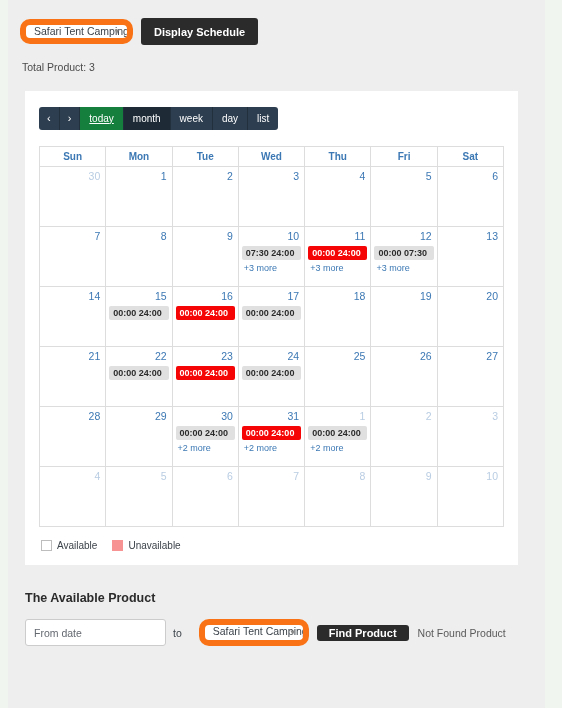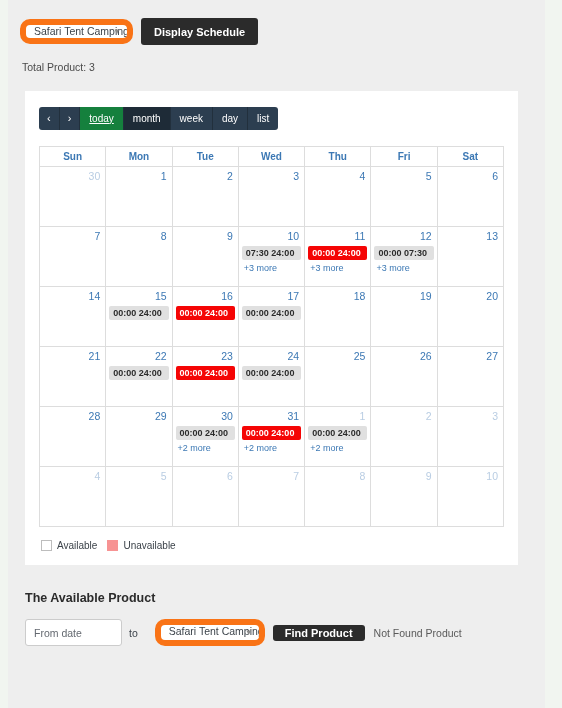--- a/index.html
+++ b/index.html
@@ -169,41 +169,42 @@
     color: #3c78b4;
     cursor: pointer;
   }
 
   
   .legend {
     display: flex;
     align-items: center;
     margin-top: 13px;
     padding-left: 2px;
+    gap: 5px;
   }
   .legend-item { display: flex; align-items: center; gap: 5px; margin-right: 10px; }
   .swatch { width: 11px; height: 11px; border: 1px solid #bdbdbd; }
   .swatch.avail { background: #ffffff; }
   .swatch.unavail { background: #f79393; border-color: #f79393; }
   .legend-label { font-size: 10px; color: #3c434a; }
 
   
   .bottom {
     margin: 26px 0 17px 0;
     padding: 0 0 0 17px;
   }
   .bottom h3 {
     margin: 0 0 14px 0;
     font-size: 12.5px;
     font-weight: bold;
     color: #2b2b2b;
   }
   .bottom-row { display: flex; align-items: center; }
   .date-input {
-    width: 97px;
+    width: 141px;
     height: 27px;
     border: 1px solid #cccccc;
     border-radius: 3px;
     background: #ffffff;
     font-size: 10.5px;
     font-family: "Liberation Sans", sans-serif;
     color: #3c434a;
     padding: 0 8px;
   }
   .date-input::placeholder { color: #646970; opacity: 1; }

